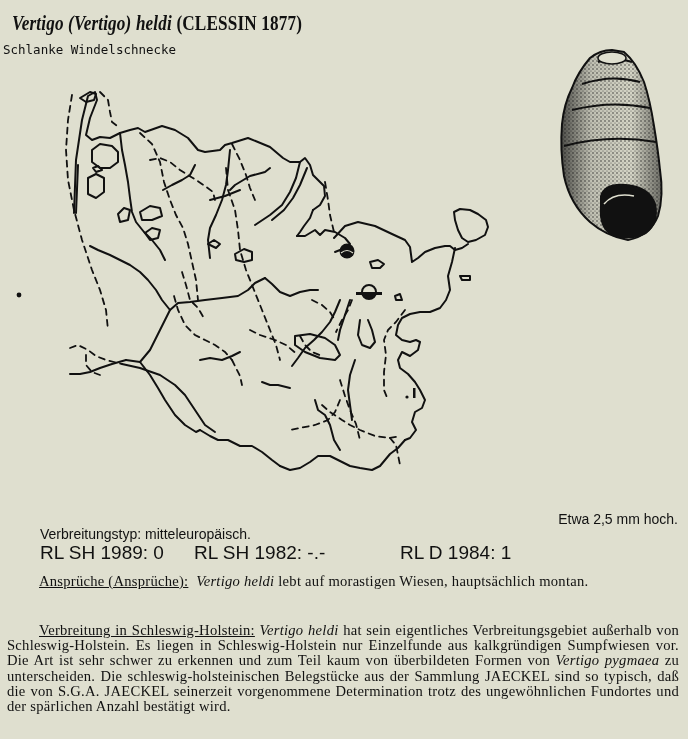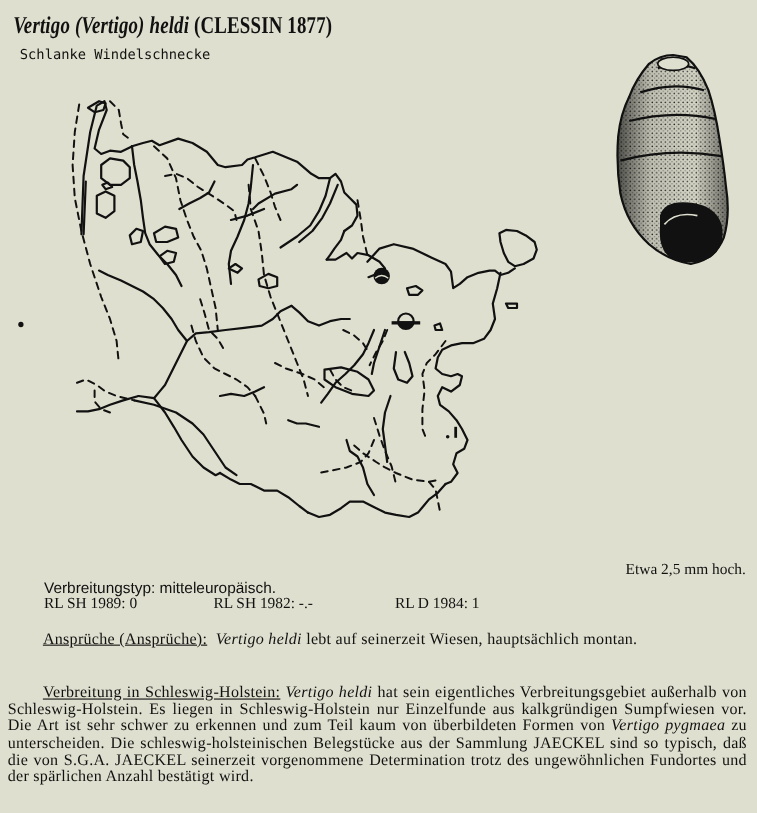--- a/index.html
+++ b/index.html
@@ -16,40 +16,40 @@
     font-family: "Liberation Serif", serif;
     font-size: 22px;
     transform: scaleX(0.78);
     transform-origin: left top;
     white-space: nowrap;
     letter-spacing: 0.2px;
   }
   .title i { font-style: italic; font-weight: bold; }
   .title .auth { font-weight: bold; }
   .common {
-    left: 18px; top: 42px;
+    left: 3px; top: 42px;
     font-family: "DejaVu Sans Mono", monospace;
     font-size: 12.5px;
     white-space: nowrap;
   }
   svg.map { left: 0; top: 0; }
   .size {
     right: 10px; top: 511px;
-    font-family: Liberation Serif, serif;
+    font-family: Liberation Sans, sans-serif;
     font-size: 14px; white-space: nowrap;
   }
   .typ {
     left: 40px; top: 526px;
     font-family: Liberation Sans, sans-serif;
     font-size: 14px; white-space: nowrap;
   }
   .rl {
     top: 542px;
-    font-family: Liberation Serif, serif;
-    font-size: 14px; white-space: nowrap;
+    font-family: Liberation Sans, sans-serif;
+    font-size: 19px; white-space: nowrap;
   }
   .para {
     left: 7px; width: 672px;
     font-family: "Liberation Serif", serif;
     font-size: 14.6px;
     line-height: 15.2px;
     text-align: justify;
     letter-spacing: 0.25px;
   }
   .para .u { text-decoration: underline; }
@@ -178,17 +178,17 @@
     <ellipse cx="612" cy="58" rx="14" ry="6" fill="#dfdfcf" stroke="#111" stroke-width="1.5"></ellipse>
     <path d="M600 196 Q604 182 626 184 Q650 186 656 204 Q660 224 646 234 Q630 242 612 236 Q598 228 600 206 Z" fill="#111"></path>
     <path d="M604 204 Q614 192 634 196" stroke="#dfdfcf" stroke-width="1.5" fill="none"></path>
   </g>
 </svg>
 
 <div class="abs size">Etwa 2,5 mm hoch.</div>
 <div class="abs typ">Verbreitungstyp: mitteleuropäisch.</div>
 <div class="abs rl" style="left:40px">RL SH 1989: 0</div>
 <div class="abs rl" style="left:194px">RL SH 1982: -.-</div>
-<div class="abs rl" style="left:359px">RL D 1984: 1</div>
+<div class="abs rl" style="left:400px">RL D 1984: 1</div>
 
-<div class="abs para" style="top:574px"><span class="ind"></span><span class="u">Ansprüche (Ansprüche):</span>&nbsp; <i>Vertigo heldi</i><span> lebt auf seinerzeit Wiesen, hauptsächlich montan.</span></div>
+<div class="abs para" style="top:574px"><span class="ind"></span><span class="u">Ansprüche (Ansprüche):</span>&nbsp; <i>Vertigo heldi</i><span> lebt auf morastigen Wiesen, hauptsächlich montan.</span></div>
 
 <div class="abs para" style="top:623px"><span class="ind"></span><span class="u">Verbreitung in Schleswig-Holstein:</span> <i>Vertigo heldi</i><span> hat sein eigentliches Verbreitungsgebiet außerhalb von Schleswig-Holstein. Es liegen in Schleswig-Holstein nur Einzelfunde aus kalkgründigen Sumpfwiesen vor. Die Art ist sehr schwer zu erkennen und zum Teil kaum von überbildeten Formen von </span><i>Vertigo pygmaea</i><span> zu unterscheiden. Die schleswig-holsteinischen Belegstücke aus der Sammlung JAECKEL sind so typisch, daß die von S.G.A. JAECKEL seinerzeit vorgenommene Determination trotz des ungewöhnlichen Fundortes und der spärlichen Anzahl bestätigt wird.</span></div>
 
 </body></html>

